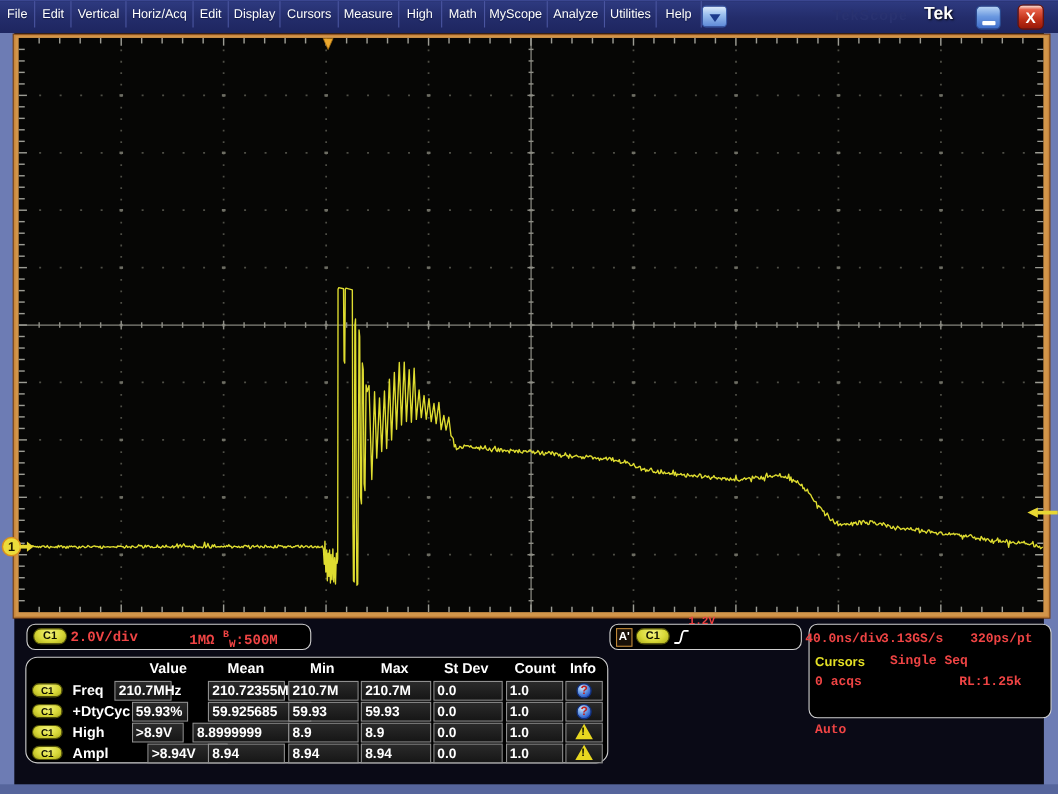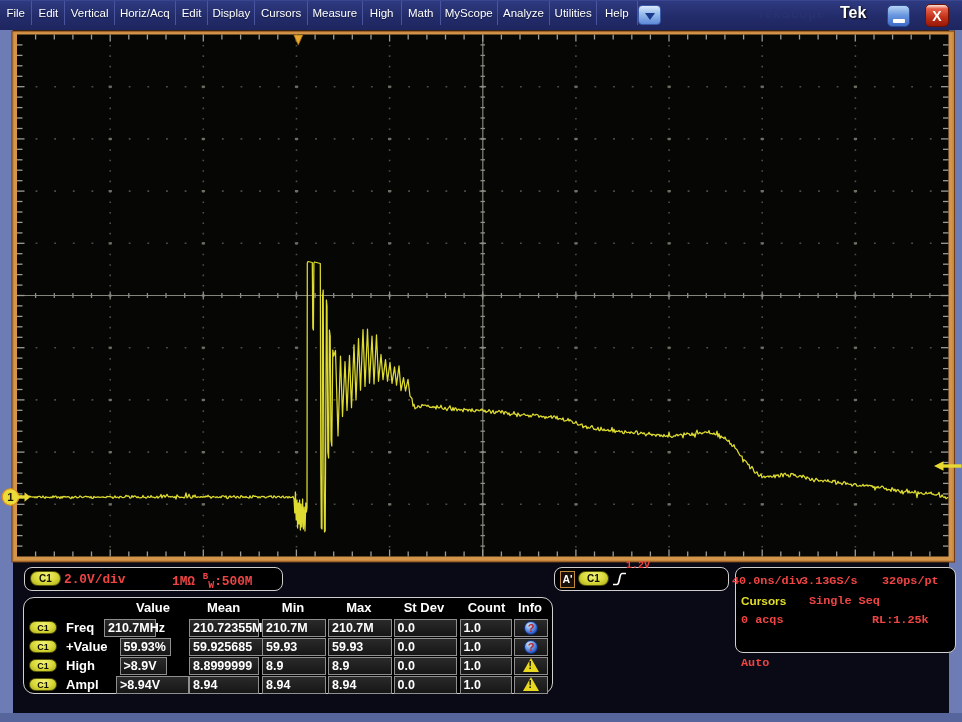--- a/index.html
+++ b/index.html
@@ -538,44 +538,44 @@
 <div class="rl" style="left:66px;top:619.5px">Freq</div>
 <div class="cell" style="left:104px;top:618.5px;width:52px">210.7MHz</div>
 <div class="cell" style="left:189.0px;top:618.5px;width:70.0px">210.72355M</div>
 <div class="cell" style="left:262.0px;top:618.5px;width:64.0px">210.7M</div>
 <div class="cell" style="left:328.0px;top:618.5px;width:64.0px">210.7M</div>
 <div class="cell" style="left:393.5px;top:618.5px;width:63.5px">0.0</div>
 <div class="cell" style="left:459.5px;top:618.5px;width:52.5px">1.0</div>
 <div class="cell" style="left:514px;top:618.5px;width:34px;padding:0"></div>
 <div class="qi" style="left:524px;top:620.5px">?</div>
 <div class="pill" style="left:29px;top:640.0px;">C1</div>
-<div class="rl" style="left:66px;top:638.5px">+Value</div>
+<div class="rl" style="left:66px;top:638.5px">+DtyCyc</div>
 <div class="cell" style="left:119.5px;top:637.5px;width:51px">59.93%</div>
 <div class="cell" style="left:189.0px;top:637.5px;width:94px">59.925685</div>
 <div class="cell" style="left:262.0px;top:637.5px;width:64.0px">59.93</div>
 <div class="cell" style="left:328.0px;top:637.5px;width:64.0px">59.93</div>
 <div class="cell" style="left:393.5px;top:637.5px;width:63.5px">0.0</div>
 <div class="cell" style="left:459.5px;top:637.5px;width:52.5px">1.0</div>
 <div class="cell" style="left:514px;top:637.5px;width:34px;padding:0"></div>
 <div class="qi" style="left:524px;top:639.5px">?</div>
 <div class="pill" style="left:29px;top:659.0px;">C1</div>
 <div class="rl" style="left:66px;top:657.5px">High</div>
 <div class="cell" style="left:119.5px;top:656.5px;width:47px">&gt;8.9V</div>
-<div class="cell" style="left:189.0px;top:656.5px;width:70.0px">8.8999999</div>
+<div class="cell" style="left:175px;top:656.5px;width:88px">8.8999999</div>
 <div class="cell" style="left:262.0px;top:656.5px;width:64.0px">8.9</div>
 <div class="cell" style="left:328.0px;top:656.5px;width:64.0px">8.9</div>
 <div class="cell" style="left:393.5px;top:656.5px;width:63.5px">0.0</div>
 <div class="cell" style="left:459.5px;top:656.5px;width:52.5px">1.0</div>
 <div class="cell" style="left:514px;top:656.5px;width:34px;padding:0"></div>
 <div class="wi" style="left:523px;top:658.0px">
       <span>!</span>
     </div>
 <div class="pill" style="left:29px;top:678.0px;">C1</div>
 <div class="rl" style="left:66px;top:676.5px">Ampl</div>
-<div class="cell" style="left:116px;top:675.5px;width:73px">&gt;8.94V</div>
+<div class="cell" style="left:134px;top:675.5px;width:73px">&gt;8.94V</div>
 <div class="cell" style="left:189.0px;top:675.5px;width:70.0px">8.94</div>
 <div class="cell" style="left:262.0px;top:675.5px;width:64.0px">8.94</div>
 <div class="cell" style="left:328.0px;top:675.5px;width:64.0px">8.94</div>
 <div class="cell" style="left:393.5px;top:675.5px;width:63.5px">0.0</div>
 <div class="cell" style="left:459.5px;top:675.5px;width:52.5px">1.0</div>
 <div class="cell" style="left:514px;top:675.5px;width:34px;padding:0"></div>
 <div class="wi" style="left:523px;top:677.0px">
       <span>!</span>
     </div>
 </div>

